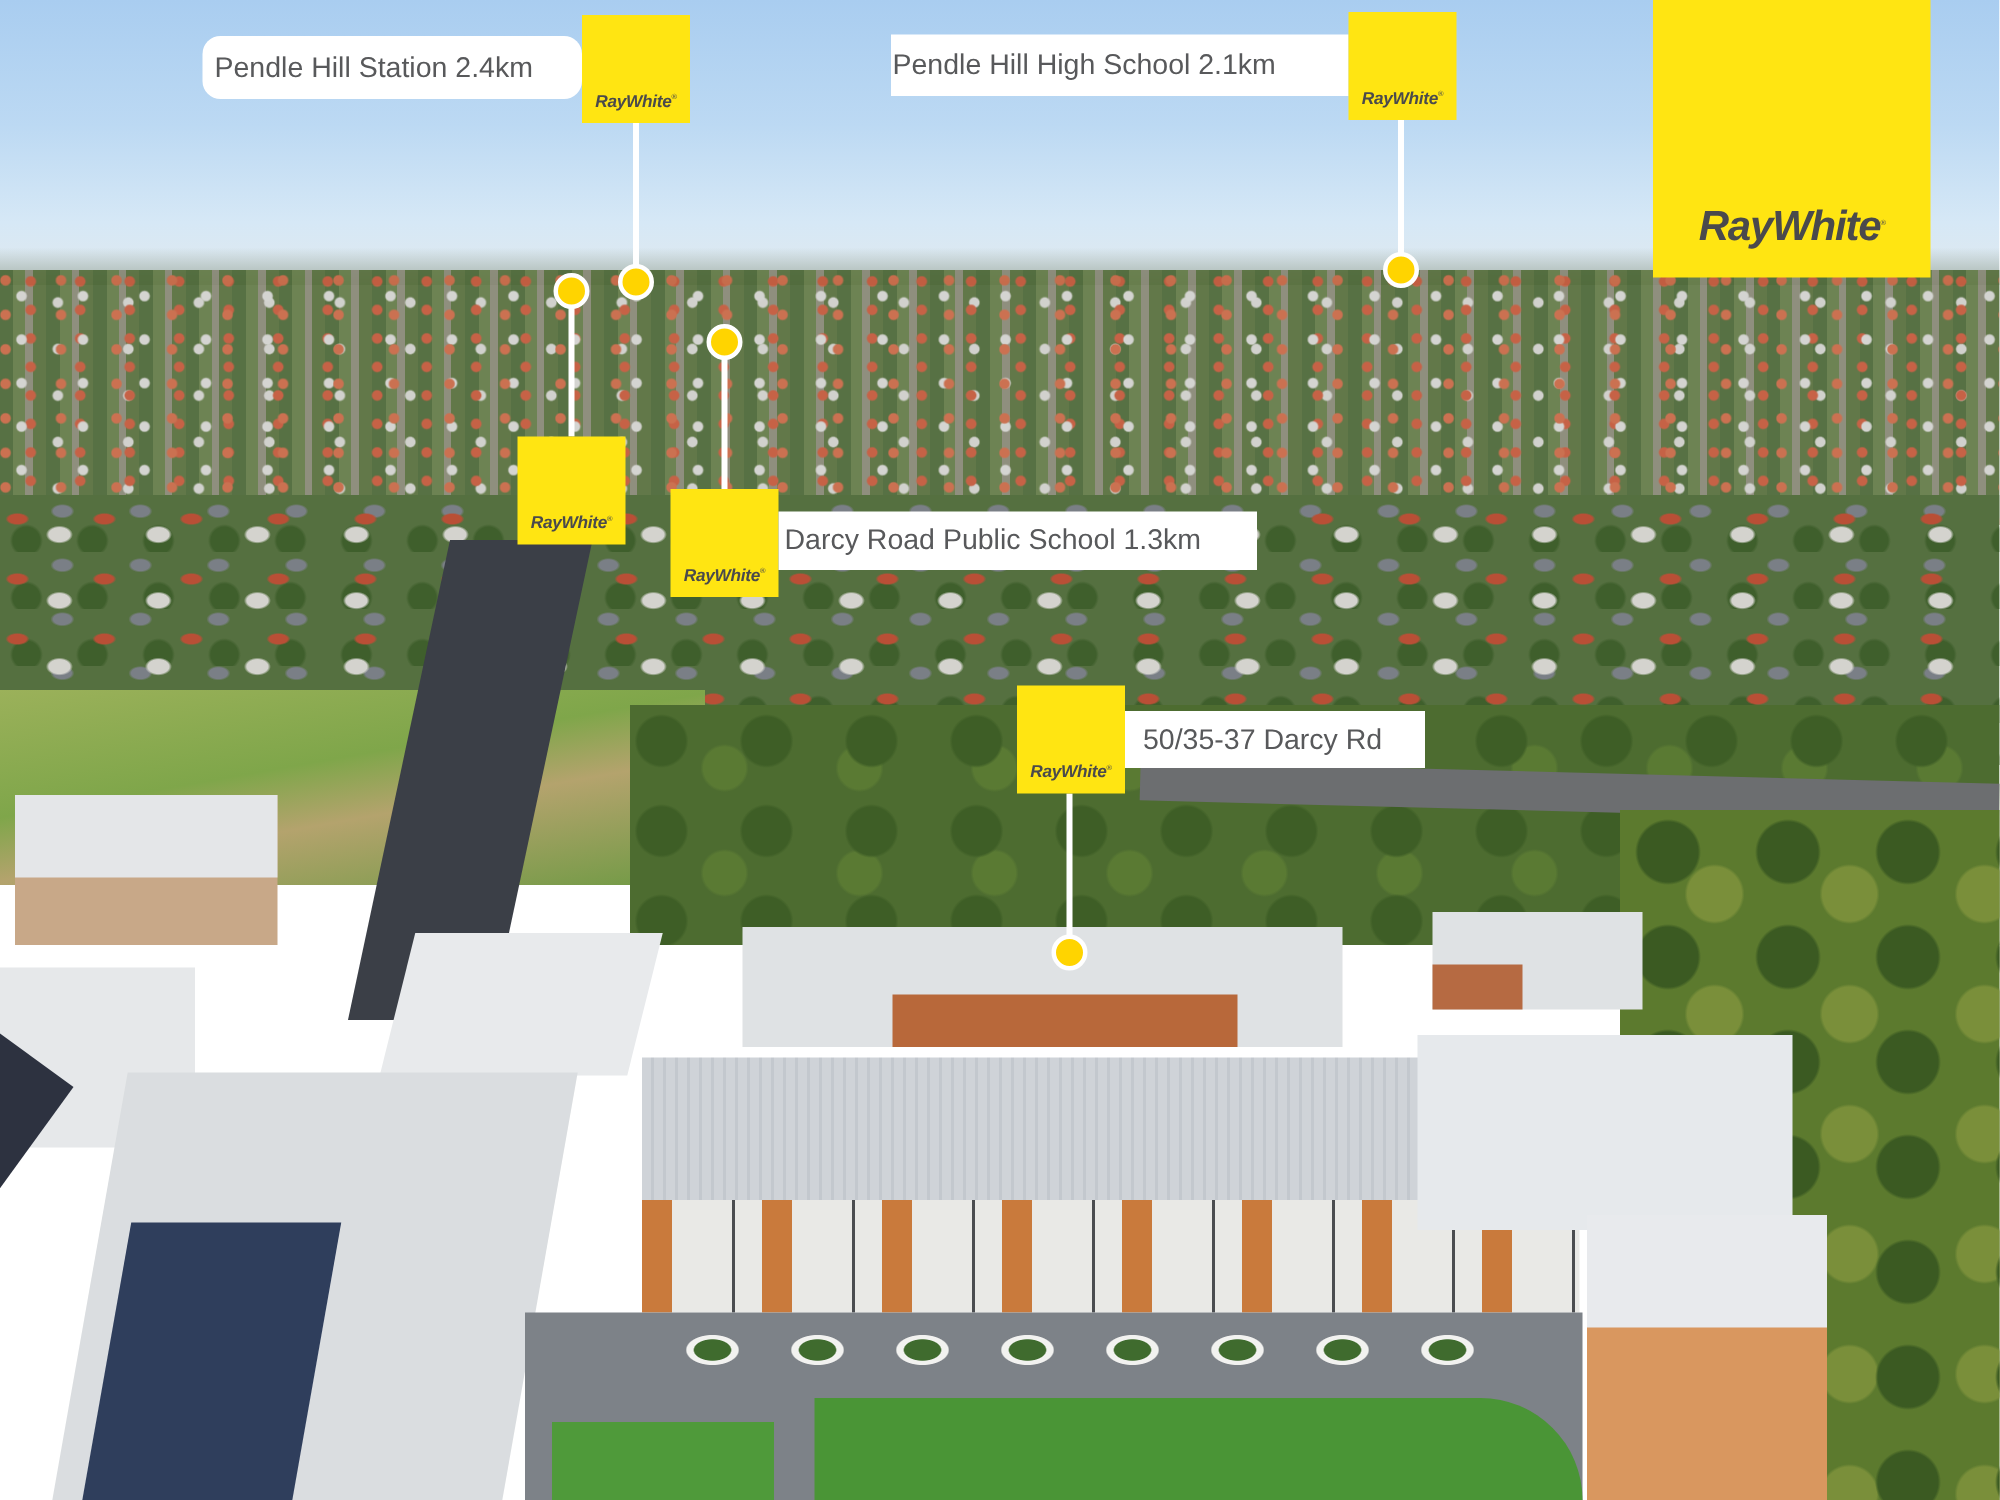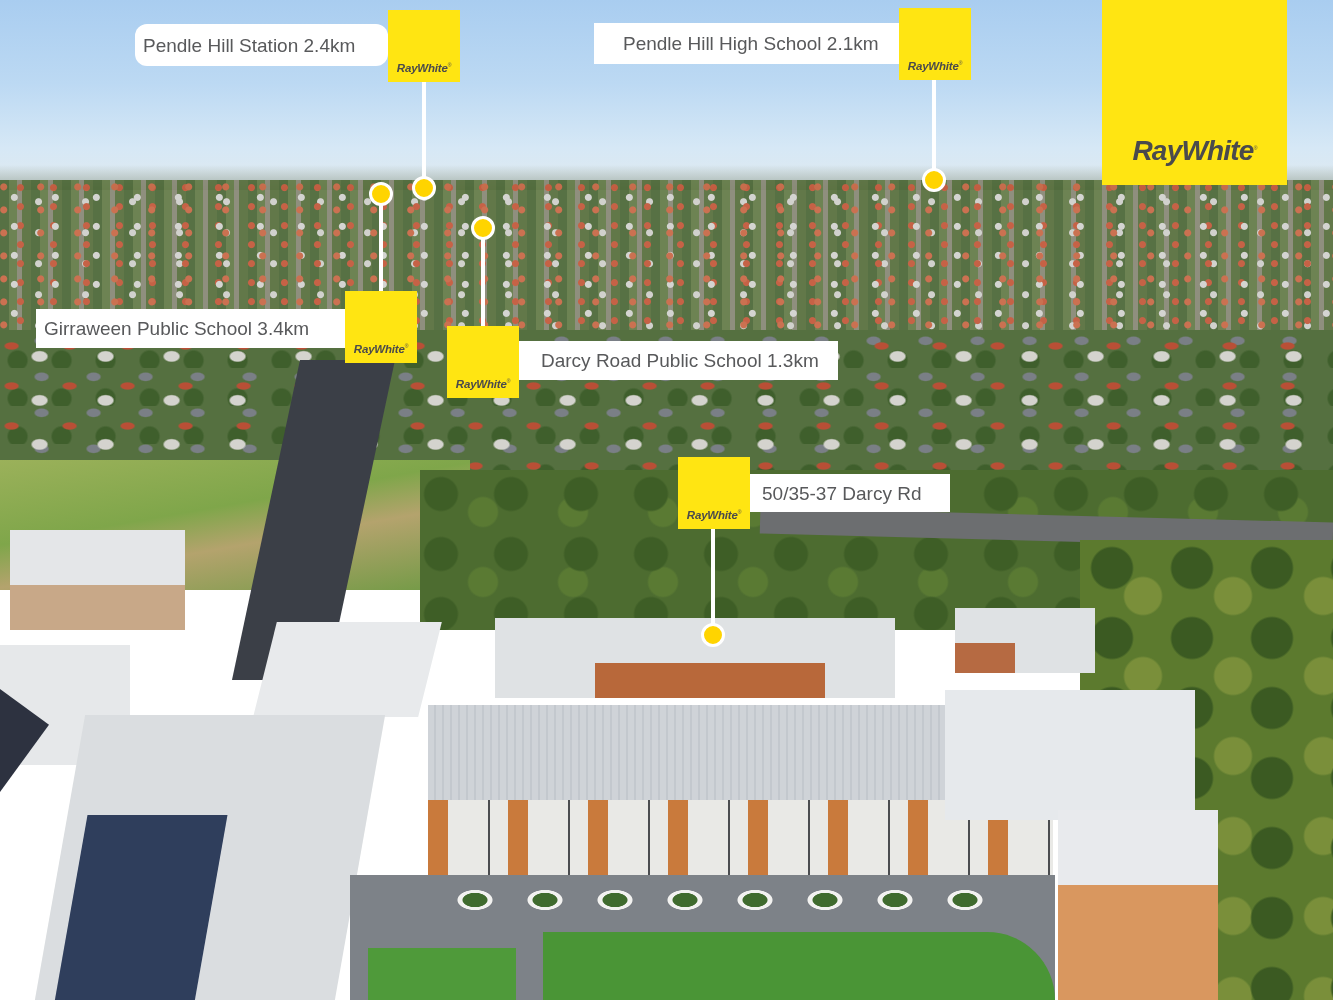--- a/index.html
+++ b/index.html
@@ -131,38 +131,37 @@
 
   <div class="pin-line" style="left:422px; top:82px; height:100px;"></div>
   <div class="pin-dot" style="left:412px; top:176px;"></div>
   <div class="label" style="left:135px; top:24px; width:253px; height:42px;border-radius:12px;">Pendle Hill Station 2.4km</div>
   <div class="tile" style="left:388px; top:10px;">
     <span class="brand"><span>RayWhite</span><sup>®</sup></span>
   </div>
 
   <div class="pin-line" style="left:932px; top:80px; height:94px;"></div>
   <div class="pin-dot" style="left:922px; top:168px;"></div>
-  <div class="label" style="left:594px; top:23px; width:305px; height:41px; padding-left:29px;">Pendle Hill High School 2.1km</div>
+  <div class="label" style="left:594px; top:23px; width:305px; height:41px; padding-left:1px;">Pendle Hill High School 2.1km</div>
   <div class="tile" style="left:899px; top:8px;">
     <span class="brand"><span>RayWhite</span><sup>®</sup></span>
   </div>
 
   <div class="pin-line" style="left:379px; top:196px; height:95px;"></div>
   <div class="pin-dot" style="left:369px; top:182px;"></div>
-  <div class="label" style="left:36px; top:309px; width:309px; height:39px;">Girraween Public School 3.4km</div>
   <div class="tile" style="left:345px; top:291px;">
     <span class="brand"><span>RayWhite</span><sup>®</sup></span>
   </div>
 
   <div class="pin-line" style="left:481px; top:230px; height:96px;"></div>
   <div class="pin-dot" style="left:471px; top:216px;"></div>
   <div class="tile" style="left:447px; top:326px;">
     <span class="brand"><span>RayWhite</span><sup>®</sup></span>
   </div>
-  <div class="label" style="left:519px; top:341px; width:319px; height:39px; padding-left:22px;">Darcy Road Public School 1.3km</div>
+  <div class="label" style="left:519px; top:341px; width:319px; height:39px; padding-left:4px;">Darcy Road Public School 1.3km</div>
 
   <div class="pin-line" style="left:711px; top:529px; height:100px;"></div>
   <div class="pin-dot" style="left:701px; top:623px;"></div>
   <div class="tile" style="left:678px; top:457px;">
     <span class="brand"><span>RayWhite</span><sup>®</sup></span>
   </div>
   <div class="label" style="left:750px; top:474px; width:200px; height:38px; padding-left:12px;">50/35-37 Darcy Rd</div>
 
   <div class="big-logo">
     <span class="brand"><span>RayWhite</span><sup>®</sup></span>

